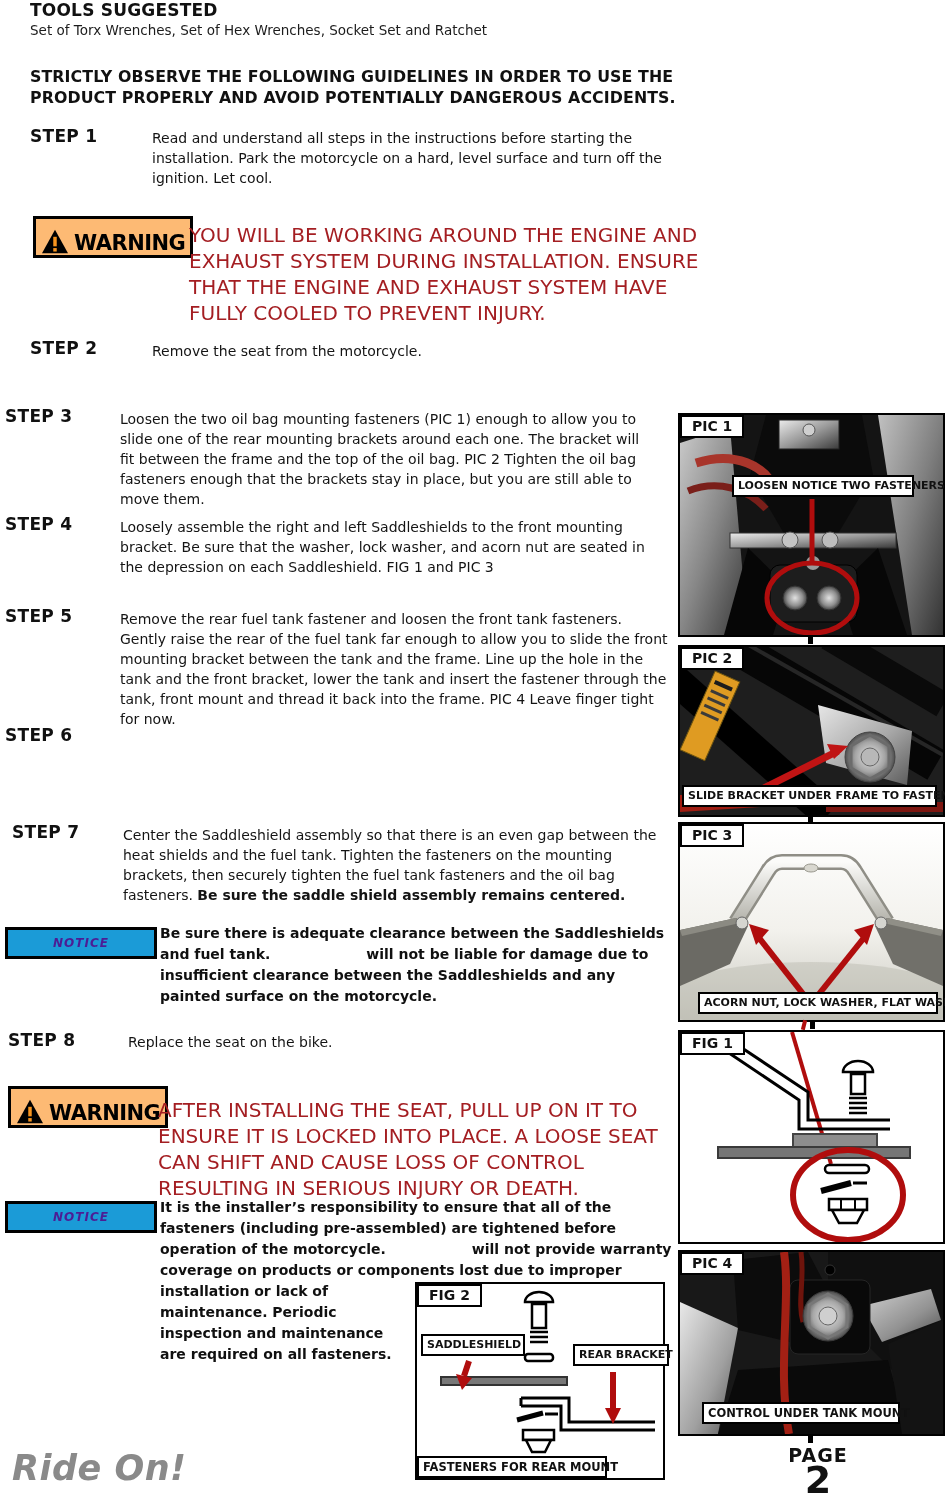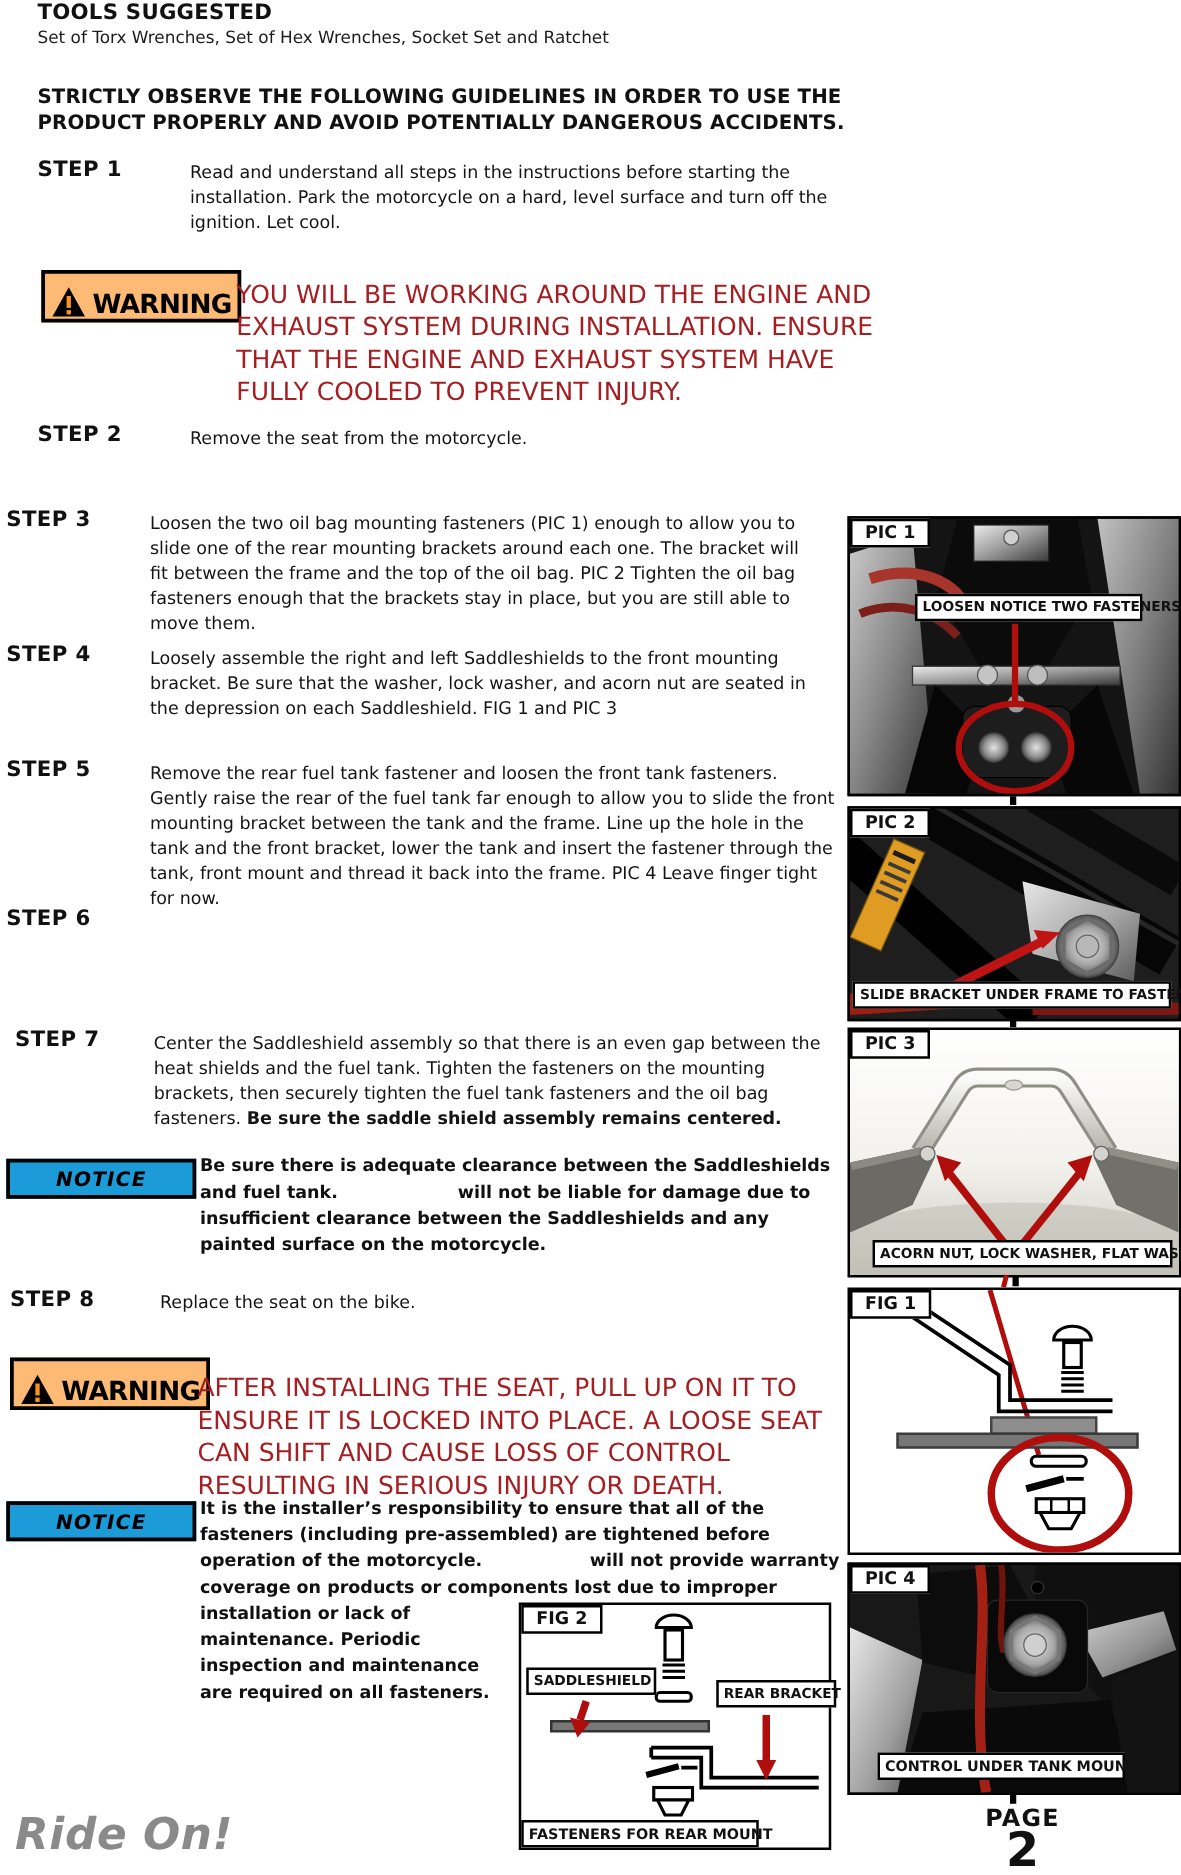--- a/index.html
+++ b/index.html
@@ -22,21 +22,21 @@
     display:flex; align-items:flex-end; gap:5px;
     background:#fdba74; border:3px solid #000; padding:0 5px; height:36px;
   }
   .warn-word { font-size:21px; font-weight:800; color:#000; letter-spacing:-0.5px; }
   .warn-text { font-size:20px; line-height:26px; color:#A41E22; font-weight:400;margin-top:15px; }
 
   .notice-box {
     background:#1B9BD7; border:3px solid #000; height:26px;
     display:flex; align-items:center; justify-content:center;
   }
-  .notice-word { color:#000000; font-weight:800; font-style:italic; font-size:16px; letter-spacing:1px; }
+  .notice-word { color:#4c1d95; font-weight:800; font-style:italic; font-size:12px; letter-spacing:1px; }
   .notice-text { font-size:14px; font-weight:700; line-height:21px; color:#101010; }
   .redact { display:inline-block; }
 
   .photo-frame { position:absolute; border:2px solid #000; background:#111; }
   .fig-frame   { position:absolute; border:2px solid #000; background:#fff; }
   .frame-label {
     position:absolute; left:0; top:0; background:#fff; border:2px solid #000;
     font-size:14px; font-weight:700; padding:1px 10px 2px; white-space:nowrap;
   }
   .callout {

